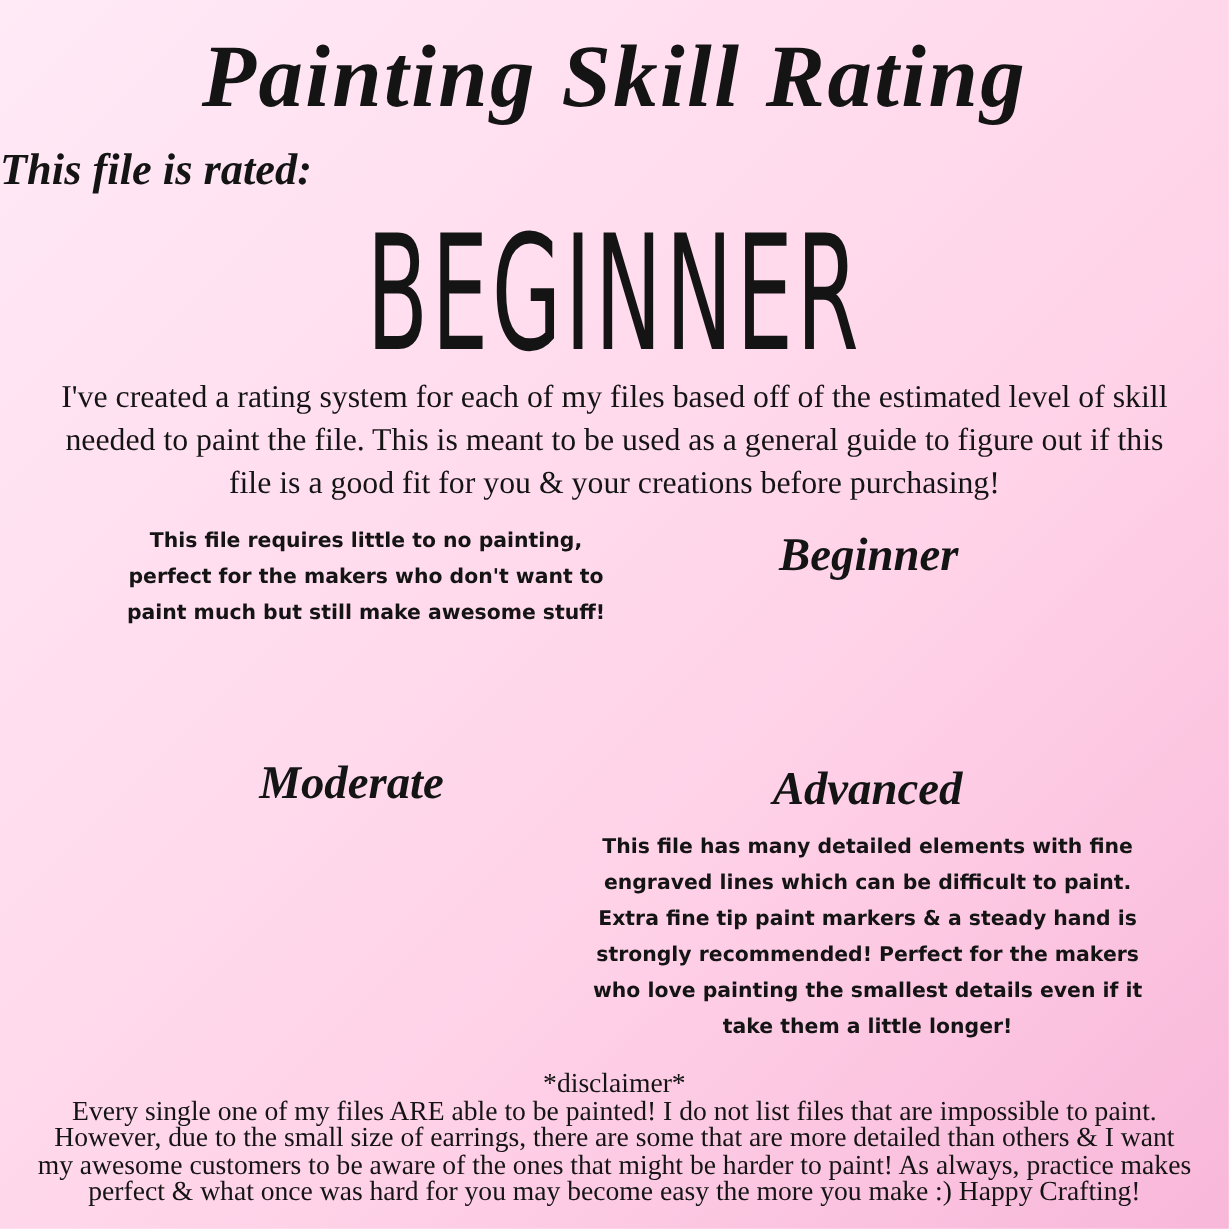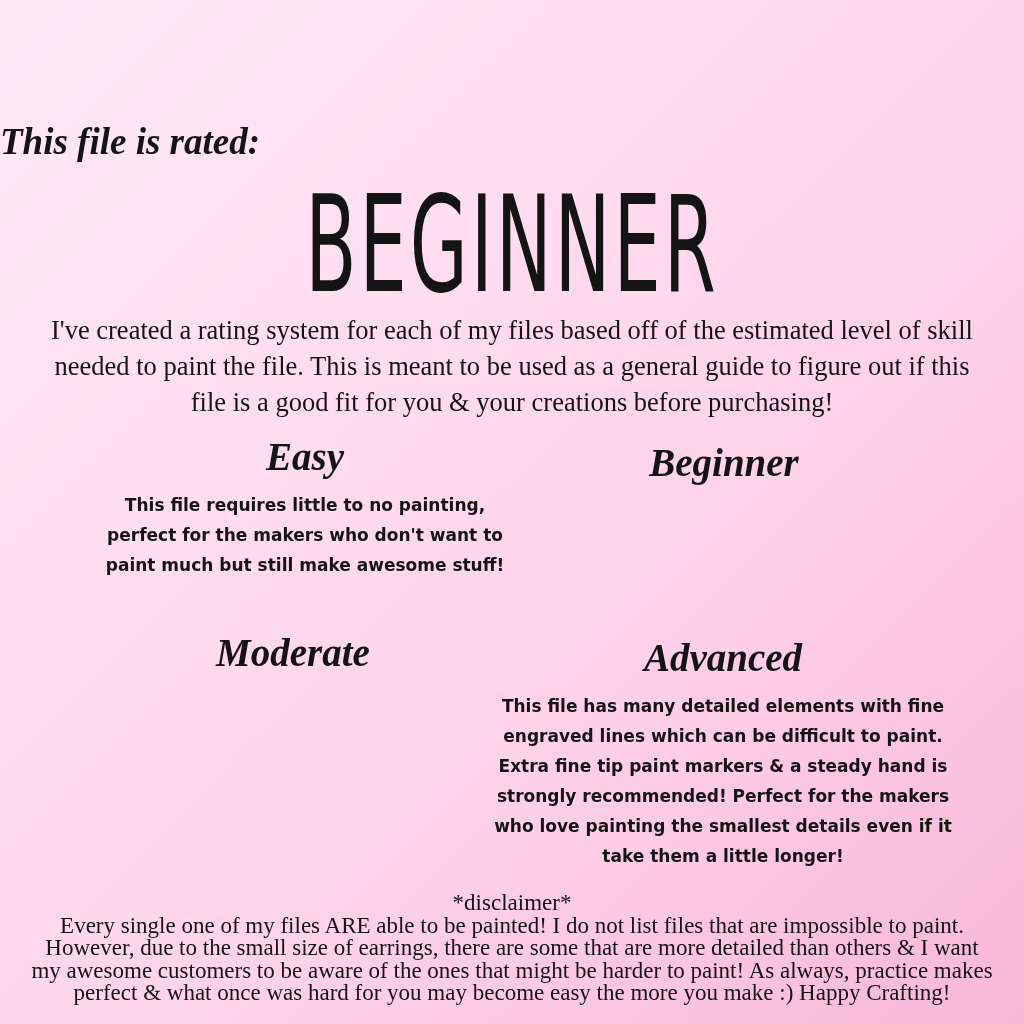--- a/index.html
+++ b/index.html
@@ -89,31 +89,31 @@
     line-height: 22.5px;
   }
   .disclaimer .disc-head { margin: 0; }
   .disclaimer .disc-body { margin: 0; }
 </style>
 </head>
 <body>
 
 <div class="canvas">
 
+  <div class="main-title script">Painting Skill Rating</div>
 
   <div class="subtitle script">This file is rated:</div>
 
   <div class="rating">
     <span>BEGINNER</span>
   </div>
 
   <div class="intro">I've created a rating system for each of my files based off of the estimated level of skill needed to paint the file. This is meant to be used as a general guide to figure out if this file is a good fit for you &amp; your creations before purchasing!</div>
 
   <div class="level-card card-easy">
-    <h2 class="script">Easy</h2>
     <p>This file requires little to no painting, perfect for the makers who don't want to paint much but still make awesome stuff!</p>
   </div>
 
   <div class="level-card card-beginner">
     <h2 class="script">Beginner</h2>
   </div>
 
   <div class="level-card card-moderate">
     <h2 class="script">Moderate</h2>
   </div>

